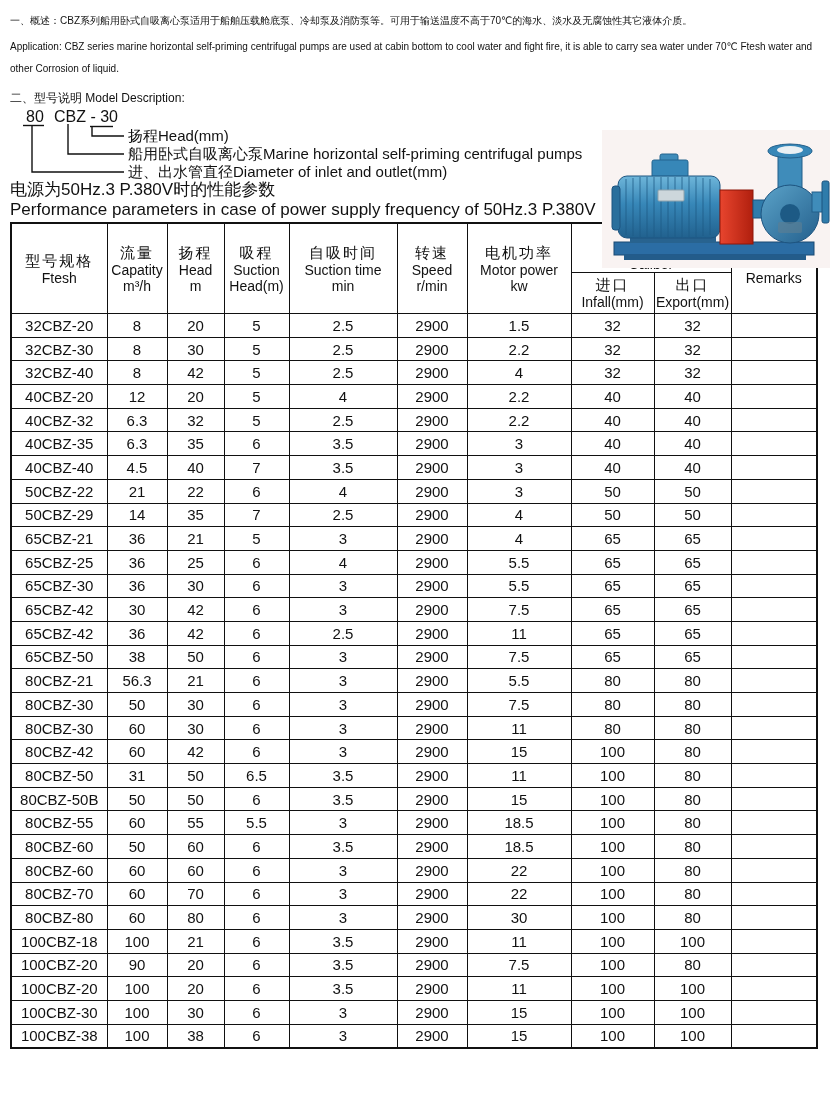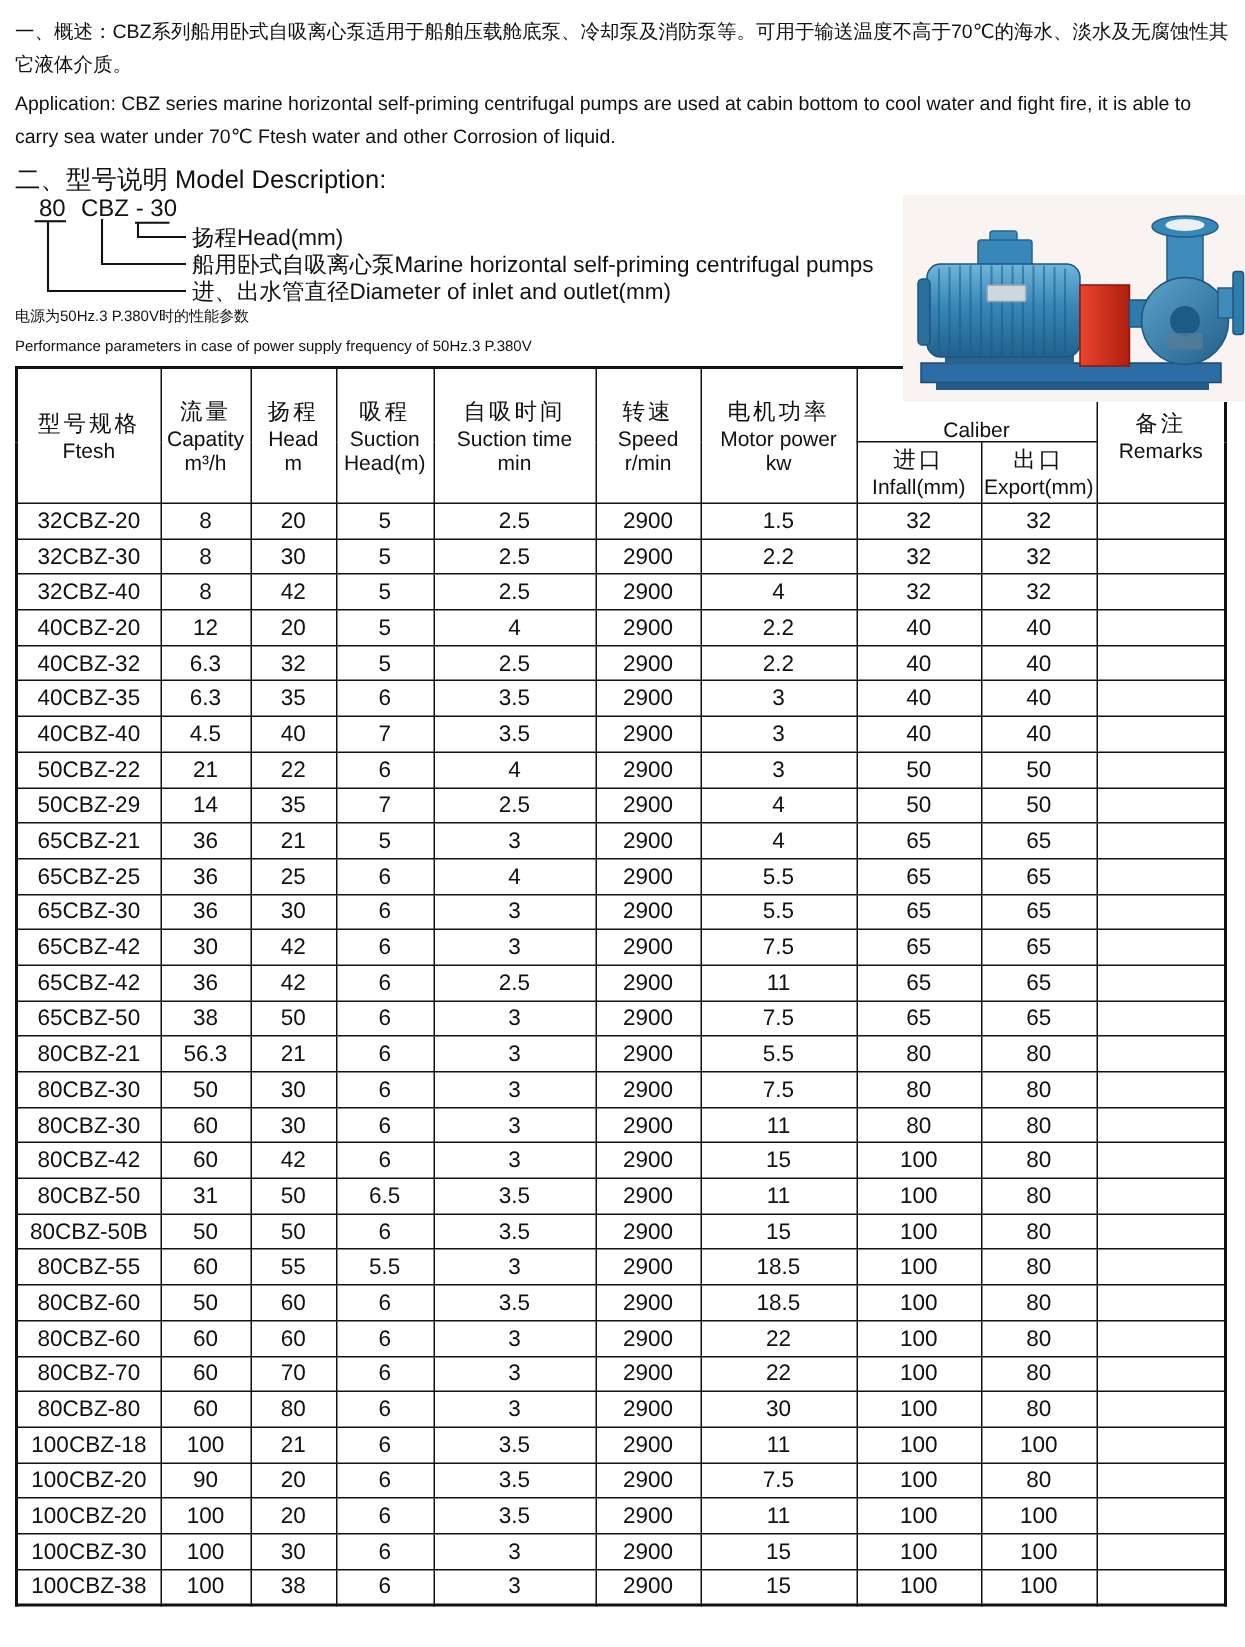--- a/index.html
+++ b/index.html
@@ -7,29 +7,29 @@
     width:830px;height:1098px;overflow:hidden;background:#ffffff;
     font-family:"Liberation Sans","DejaVu Sans",sans-serif;color:#111;
     position:relative;
   }
   .page{position:relative;padding:6px 10px 0;width:810px;}
   
   .doc-header{display:flex;align-items:center;gap:8px;height:26px;margin-bottom:4px;}
   .logo{width:34px;height:22px;flex:0 0 auto;}
   .doc-title{font-size:16.5px;font-weight:bold;white-space:nowrap;letter-spacing:0.2px;}
   
-  .para{font-size:13px;line-height:22px;margin:4px 0 0;}
+  .para{font-size:10px;line-height:22px;margin:4px 0 0;}
   .para.en{margin-top:4px;}
-  .sec-heading{font-size:17px;line-height:20px;margin:8px 0 0;}
+  .sec-heading{font-size:12px;line-height:20px;margin:8px 0 0;}
   
   .model-diagram{display:block;margin-top:2px;}
   .model-diagram text{font-size:15px;fill:#111;font-family:"Liberation Sans","DejaVu Sans",sans-serif;}
   .model-diagram .code{font-size:16px;}
   .model-diagram line,.model-diagram polyline{stroke:#111;stroke-width:1.4;fill:none;}
-  .notes{font-size:10px;line-height:20px;margin:0;}
+  .notes{font-size:17px;line-height:20px;margin:0;}
   
   .pump-photo{position:absolute;top:130px;right:0;width:228px;height:138px;}
   
   table.perf{border-collapse:collapse;width:806px;margin-top:2px;table-layout:fixed;}
   table.perf{border:2px solid #111;}
   table.perf th,table.perf td{border:1px solid #111;text-align:center;vertical-align:middle;
     padding:0;font-weight:normal;overflow:hidden;}
   table.perf thead .zh{font-size:15px;line-height:18px;letter-spacing:2px;}
   table.perf thead .en{font-size:14px;line-height:16px;letter-spacing:0;}
   table.perf thead tr.h1 th{height:28px;}

